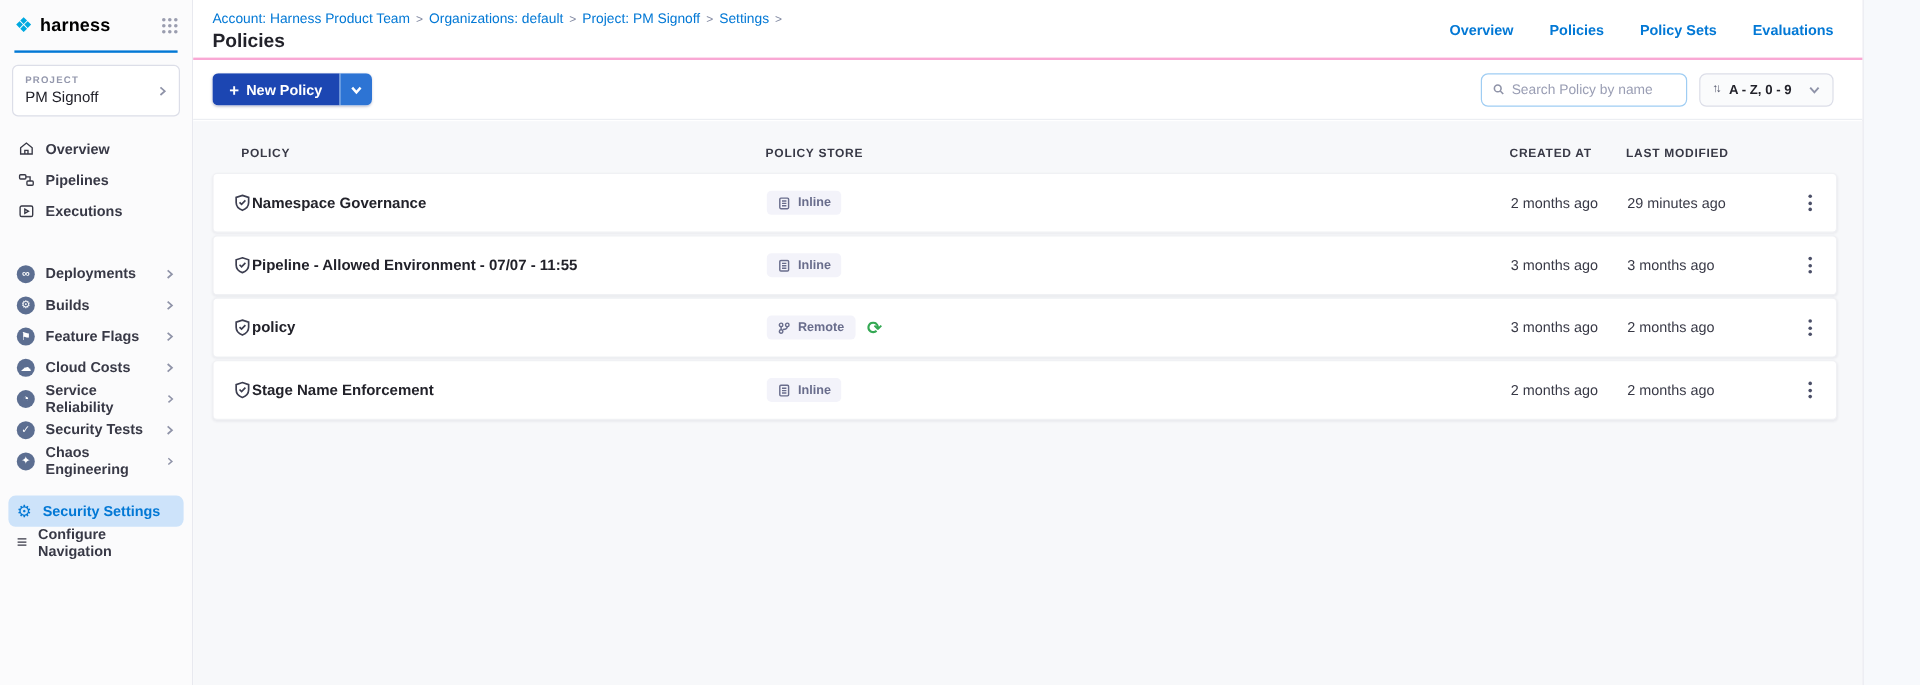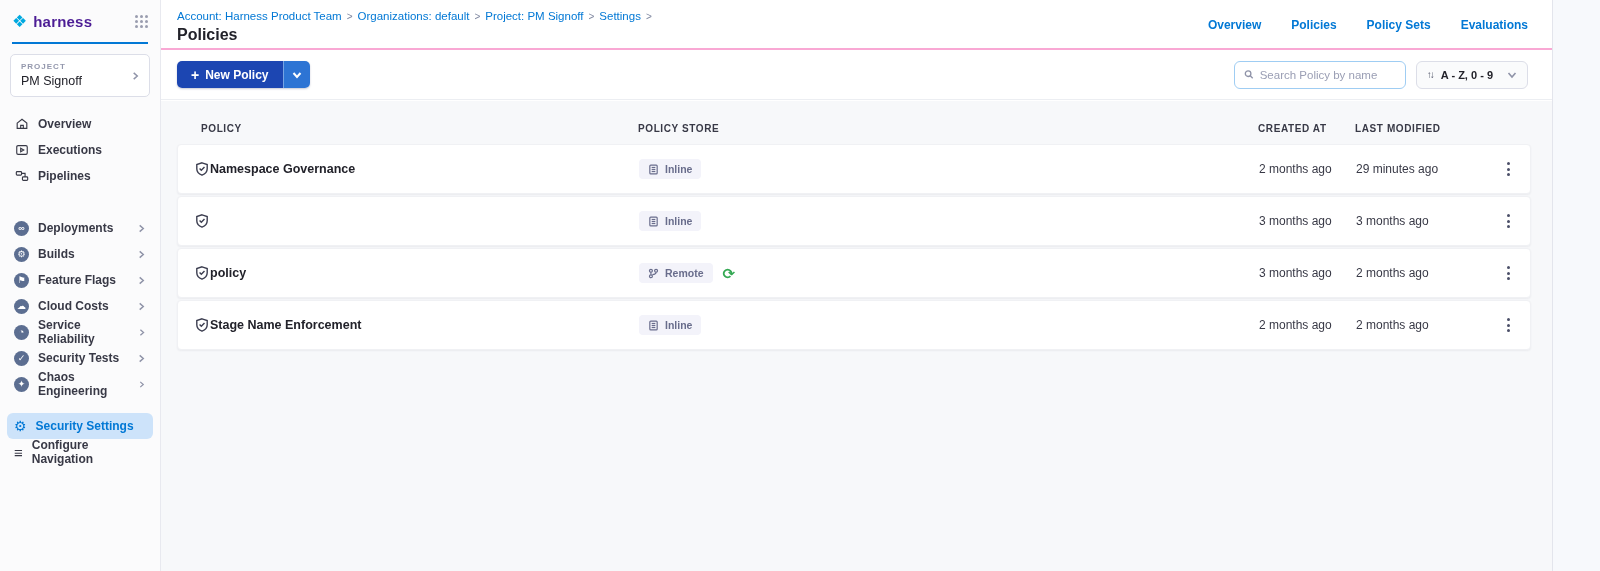--- a/index.html
+++ b/index.html
@@ -3,21 +3,21 @@
 <meta charset="utf-8">
 <style>
   * { margin:0; padding:0; box-sizing:border-box; }
   html,body { width:1600px; height:571px; font-family:"Liberation Sans","DejaVu Sans",sans-serif; background:#f7f9fc; overflow:hidden; }
   .app { position:relative; width:1600px; height:571px; }
 
   
   .sidebar { position:absolute; left:0; top:0; bottom:0; width:161px; background:#fbfbfc; border-right:1px solid #e8e9ef; }
   .logo-row { display:flex; align-items:center; height:42px; padding:0 12px; gap:6px; }
   .logo-glyph { color:#00a9e0; font-size:17px; line-height:1; }
-  .logo-text { font-size:15px; font-weight:700; color:#4c1d95; letter-spacing:.2px; flex:1; }
+  .logo-text { font-size:15px; font-weight:700; color:#000000; letter-spacing:.2px; flex:1; }
   .grid-icon { display:grid; grid-template-columns:repeat(3,3px); grid-gap:2px; cursor:pointer; }
   .grid-icon i { width:3px; height:3px; border-radius:50%; background:#9a9daf; }
   .brand-divider { height:2px; background:#0278d5; margin:0 12px 10px 12px; }
   .project-card { margin:0 10px 14px 10px; background:#fff; border:1px solid #dcdee8; border-radius:5px; padding:7px 10px 8px 10px; position:relative; cursor:pointer; }
   .project-label { font-size:8px; letter-spacing:1px; color:#9498ad; font-weight:700; }
   .project-value { font-size:12.5px; color:#22222a; margin-top:3px; }
   .project-card .chev { position:absolute; right:9px; top:50%; transform:translateY(-50%); }
   .nav-item { display:flex; align-items:center; gap:9px; height:26px; padding:0 14px; font-size:12px; font-weight:600; color:#383946; cursor:pointer; }
   .nav-item .chev { margin-left:auto; }
   .nav-gap { height:26px; }
@@ -112,35 +112,35 @@
         <svg width="14" height="14" viewBox="0 0 16 16" fill="none" stroke="#383946" stroke-width="1.3">
             <path d="M2.5 7 8 2.5 13.5 7 v6 h-11 z"></path>
             <path d="M6.5 13 v-3.5 h3 V13"></path>
           </svg>
       </span>
       <span>Overview</span>
     </div>
     <div class="nav-item">
       <span class="outline-ic">
         <svg width="14" height="14" viewBox="0 0 16 16" fill="none" stroke="#383946" stroke-width="1.3">
-            <rect x="2" y="3" width="12" height="10" rx="1.5"></rect>
-            <path d="M6.5 6 L10 8 L6.5 10 Z"></path>
-          </svg>
-      </span>
-      <span>Executions</span>
-    </div>
-    <div class="nav-item">
-      <span class="outline-ic">
-        <svg width="14" height="14" viewBox="0 0 16 16" fill="none" stroke="#383946" stroke-width="1.3">
             <rect x="1.5" y="3" width="6" height="4" rx="1"></rect>
             <rect x="8.5" y="9" width="6" height="4" rx="1"></rect>
             <path d="M7.5 5 h4 v4"></path>
           </svg>
       </span>
       <span>Pipelines</span>
+    </div>
+    <div class="nav-item">
+      <span class="outline-ic">
+        <svg width="14" height="14" viewBox="0 0 16 16" fill="none" stroke="#383946" stroke-width="1.3">
+            <rect x="2" y="3" width="12" height="10" rx="1.5"></rect>
+            <path d="M6.5 6 L10 8 L6.5 10 Z"></path>
+          </svg>
+      </span>
+      <span>Executions</span>
     </div>
 
     <div class="nav-gap"></div>
 
     <div class="nav-item">
       <span class="mod-circle">∞</span>
       <span>Deployments</span>
       <svg class="chev" viewBox="0 0 10 10">
           <polyline points="3,1.5 7,5 3,8.5"></polyline>
         </svg>
@@ -290,20 +290,21 @@
               <i></i>
             </div>
         </div>
 
         <div class="tgrid row">
           <div class="cell-name">
             <svg viewBox="0 0 16 16">
                 <path d="M8 1.8 13.2 3.5 v4.3 c0 3.2-2.2 5.3-5.2 6.4 C5 13.1 2.8 11 2.8 7.8 V3.5 Z"></path>
                 <polyline points="5.6,7.6 7.3,9.3 10.5,6"></polyline>
               </svg>
+            <span class="pname">Pipeline - Allowed Environment - 07/07 - 11:55</span>
           </div>
           <div class="cell-store">
             <span class="badge">
               <svg viewBox="0 0 12 12">
                   <rect x="2" y="1.2" width="8" height="9.6" rx="1"></rect>
                   <line x1="4" y1="3.8" x2="8" y2="3.8"></line>
                   <line x1="4" y1="6" x2="8" y2="6"></line>
                   <line x1="4" y1="8.2" x2="8" y2="8.2"></line>
                 </svg>
               <span>Inline</span>

